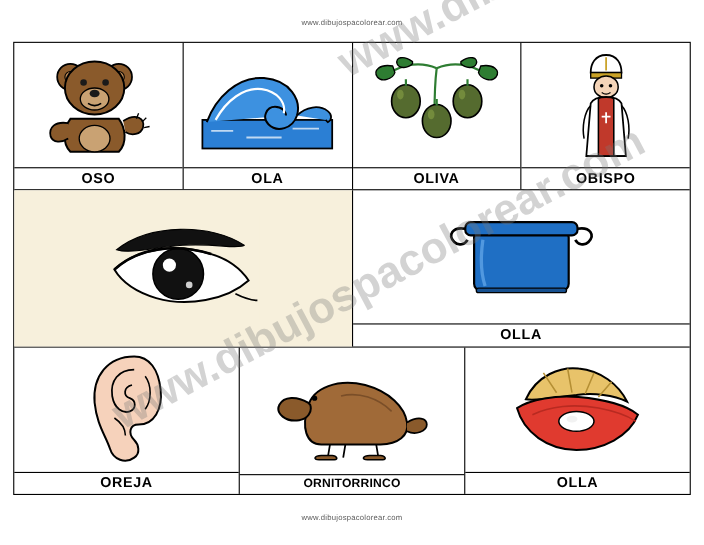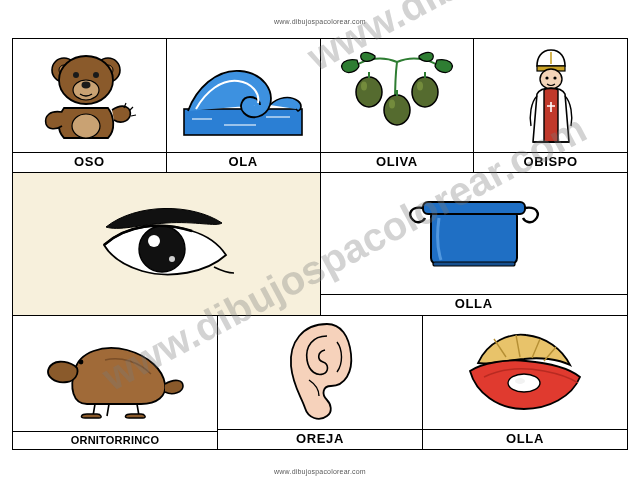--- a/index.html
+++ b/index.html
@@ -256,48 +256,48 @@
         </div>
         <div class="caption">OLLA</div>
       </div>
 
     </div>
 
     <div class="row r3">
 
       <div class="cell">
         <div class="pic">
+          <svg width="90" height="105" viewBox="0 0 90 105">
+            <path d="M52 4 C28 4 14 22 16 46 C18 66 26 76 30 88 C33 98 44 102 52 96 C58 92 56 84 52 80 C46 74 48 66 56 66 C70 66 78 52 76 34 C74 16 66 4 52 4 Z" fill="#f6d2bb" stroke="#000" stroke-width="1.8"></path>
+            <path d="M52 16 C38 16 30 26 32 40 C34 52 42 56 48 54 C54 52 54 44 48 42 C42 40 42 32 50 30" fill="none" stroke="#000" stroke-width="1.6"></path>
+            <path d="M34 60 C40 64 44 70 44 76" fill="none" stroke="#000" stroke-width="1.4"></path>
+            <path d="M62 22 C68 30 68 44 62 52" fill="none" stroke="#000" stroke-width="1.4"></path>
+          </svg>
+        </div>
+        <div class="caption">OREJA</div>
+      </div>
+
+      <div class="cell">
+        <div class="pic">
           <svg width="140" height="95" viewBox="0 0 140 95">
             <path d="M30 44 C34 26 58 18 82 24 C104 30 118 44 120 58 C122 70 112 78 96 78 L42 78 C28 78 24 62 30 44 Z" fill="#a06a38" stroke="#000" stroke-width="1.8"></path>
             <path d="M30 40 C20 34 8 34 4 42 C0 50 10 58 22 56 C30 55 34 48 32 42 Z" fill="#8a5a2b" stroke="#000" stroke-width="1.8"></path>
             <circle cx="36" cy="36" r="2.4" fill="#000"></circle>
             <path d="M120 58 C130 52 138 54 138 60 C138 66 128 70 120 66" fill="#8a5a2b" stroke="#000" stroke-width="1.6"></path>
             <path d="M50 78 L48 90 M64 78 L62 90 M92 78 L94 90" stroke="#000" stroke-width="1.6"></path>
             <path d="M42 88 C36 88 34 92 40 92 L54 92 C58 92 56 88 52 88 Z" fill="#8a5a2b" stroke="#000" stroke-width="1.4"></path>
             <path d="M86 88 C80 88 78 92 84 92 L98 92 C102 92 100 88 96 88 Z" fill="#8a5a2b" stroke="#000" stroke-width="1.4"></path>
             <path d="M60 34 C76 30 94 36 106 48" fill="none" stroke="#7a4e28" stroke-width="1.4"></path>
           </svg>
         </div>
         <div class="caption small">ORNITORRINCO</div>
       </div>
 
       <div class="cell">
         <div class="pic">
-          <svg width="90" height="105" viewBox="0 0 90 105">
-            <path d="M52 4 C28 4 14 22 16 46 C18 66 26 76 30 88 C33 98 44 102 52 96 C58 92 56 84 52 80 C46 74 48 66 56 66 C70 66 78 52 76 34 C74 16 66 4 52 4 Z" fill="#f6d2bb" stroke="#000" stroke-width="1.8"></path>
-            <path d="M52 16 C38 16 30 26 32 40 C34 52 42 56 48 54 C54 52 54 44 48 42 C42 40 42 32 50 30" fill="none" stroke="#000" stroke-width="1.6"></path>
-            <path d="M34 60 C40 64 44 70 44 76" fill="none" stroke="#000" stroke-width="1.4"></path>
-            <path d="M62 22 C68 30 68 44 62 52" fill="none" stroke="#000" stroke-width="1.4"></path>
-          </svg>
-        </div>
-        <div class="caption">OREJA</div>
-      </div>
-
-      <div class="cell">
-        <div class="pic">
           <svg width="130" height="95" viewBox="0 0 130 95">
             <path d="M18 38 C28 16 50 8 66 10 C86 12 102 24 110 40 C98 34 80 32 64 34 C44 36 28 40 18 38 Z" fill="#e8c36a" stroke="#000" stroke-width="1.8"></path>
             <path d="M34 14 L46 32 M56 10 L60 32 M80 14 L72 33 M96 22 L84 36" stroke="#b58f34" stroke-width="1.4"></path>
             <path d="M10 46 C22 38 46 34 66 36 C90 38 110 44 120 52 C112 72 88 84 64 84 C38 84 16 68 10 46 Z" fill="#e03a2f" stroke="#000" stroke-width="1.8"></path>
             <path d="M24 52 C40 44 62 42 84 46 C100 49 112 54 118 58" fill="none" stroke="#b82a21" stroke-width="1.4"></path>
             <ellipse cx="64" cy="58" rx="16" ry="9" fill="#ffffff" stroke="#000" stroke-width="1.4"></ellipse>
             <ellipse cx="60" cy="56" rx="5" ry="3" fill="#f2f2f2"></ellipse>
           </svg>
         </div>
         <div class="caption">OLLA</div>

